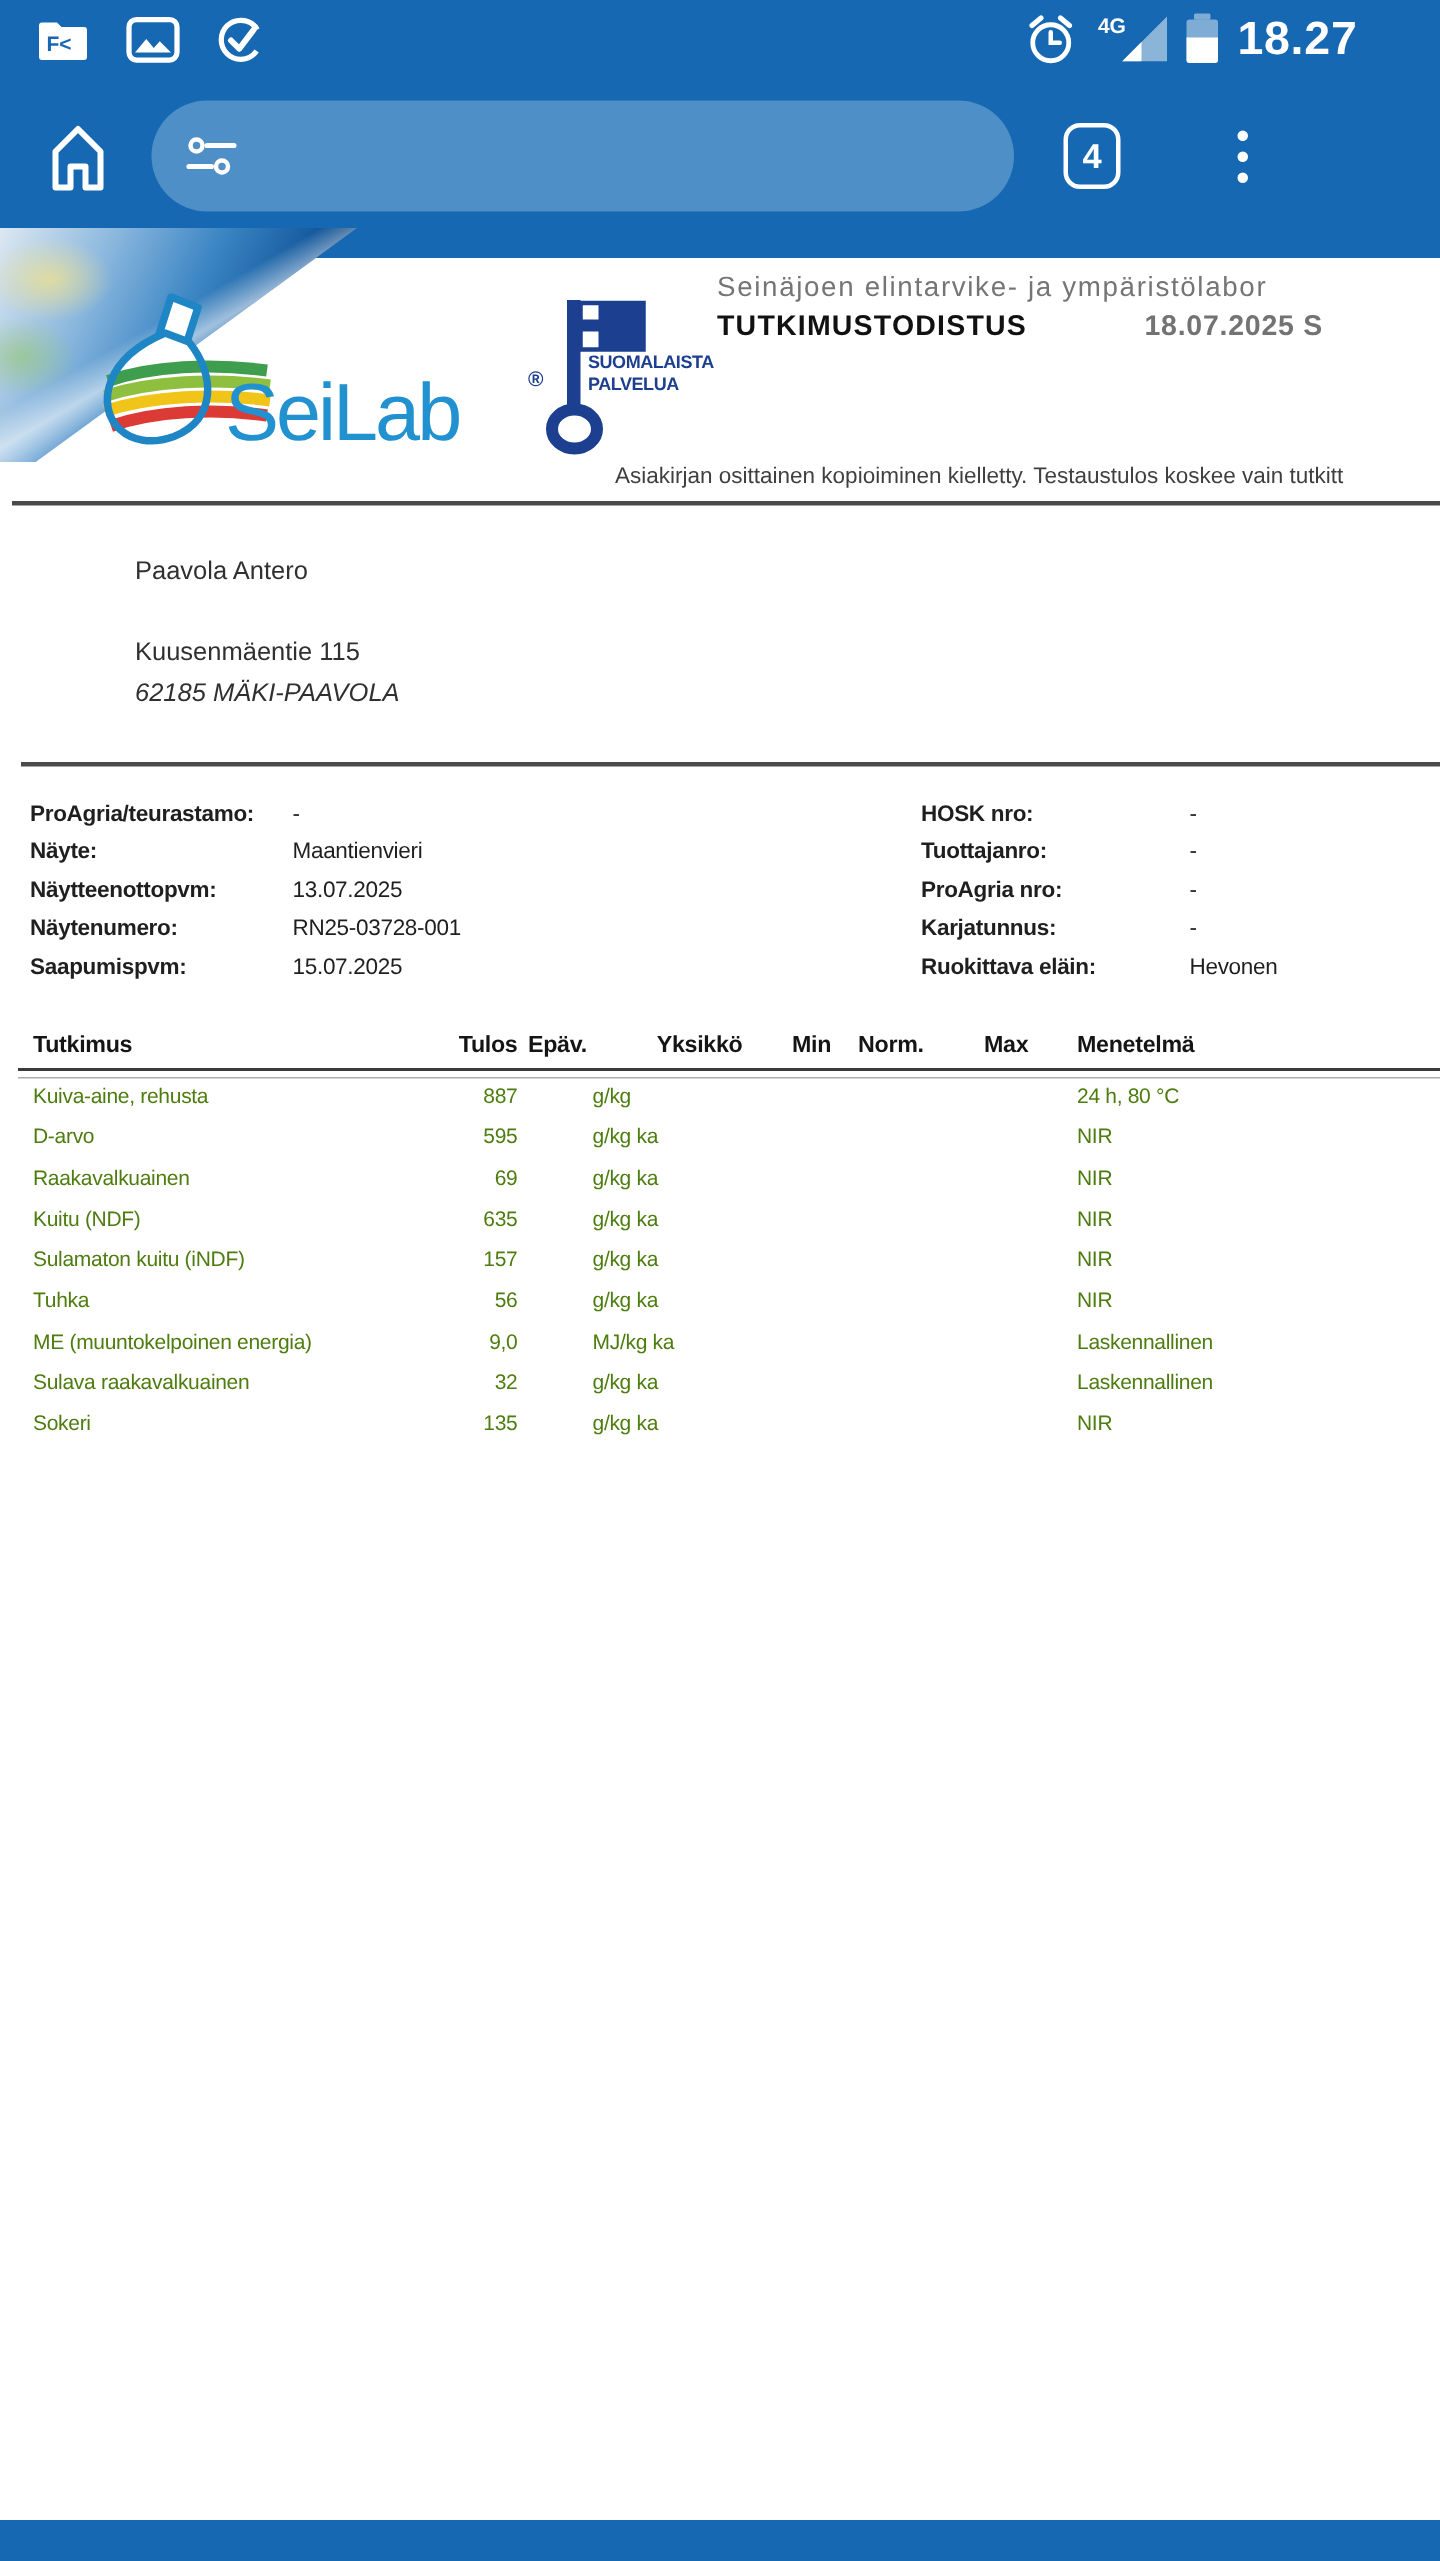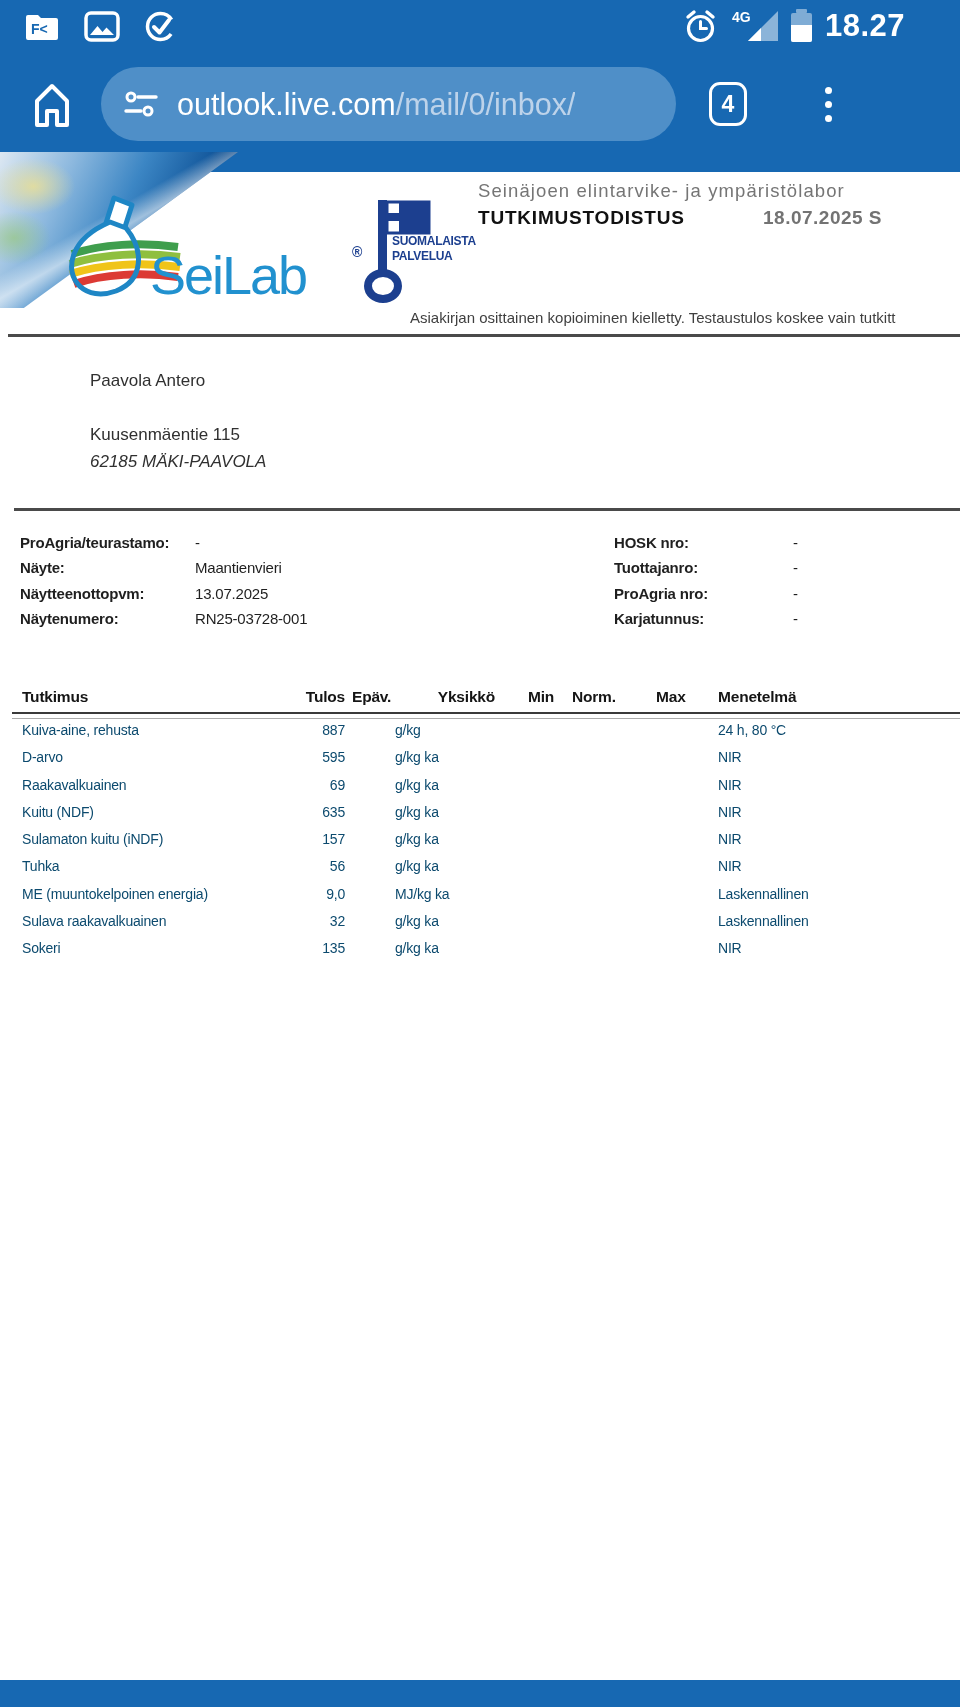--- a/index.html
+++ b/index.html
@@ -84,21 +84,21 @@
   .h1{left:22px;}
   .h2{left:245px;width:100px;text-align:right;}
   .h3{left:352px;}
   .h4{left:395px;width:100px;text-align:right;}
   .h5{left:528px;}
   .h6{left:572px;text-align:center;}
   .h7{left:656px;}
   .h8{left:718px;}
   .thead-line{position:absolute;top:556px;left:12px;right:0;height:4px;
          border-top:2.5px solid #3a3a3a;border-bottom:1px solid #ababab;}
-  .tbody{position:absolute;top:561px;left:0;right:0;font-size:14px;color:#0c4a6e;
+  .tbody{position:absolute;top:561px;left:0;right:0;font-size:14px;color:#4d7c0f;
          letter-spacing:-.2px;}
   .trow{position:relative;height:27.3px;line-height:27.3px;}
   .trow span{position:absolute;}
   .c1{left:22px;}
   .c2{left:245px;width:100px;text-align:right;}
   .c3{left:395px;width:100px;text-align:left;}
   .c4{left:718px;}
 
   .navbar-bottom{position:absolute;top:1680px;left:0;width:960px;height:27px;background:#1768b2;}
 </style>
@@ -148,21 +148,20 @@
       <svg width="48" height="50" viewBox="0 0 48 50">
         <path d="M9 46 V22 L24 7 L39 22 V46 H29 V32 h-10 v14 Z" fill="none" stroke="#fff" stroke-width="4" stroke-linejoin="round" stroke-linecap="round"></path>
       </svg>
       <div class="omnibox">
         <svg width="36" height="28" viewBox="0 0 36 28">
           <circle cx="8" cy="7" r="4" fill="none" stroke="#fff" stroke-width="3"></circle>
           <path d="M15 7 H33" stroke="#fff" stroke-width="3.4" stroke-linecap="round"></path>
           <path d="M3 21 H18" stroke="#fff" stroke-width="3.4" stroke-linecap="round"></path>
           <circle cx="25" cy="21" r="4" fill="none" stroke="#fff" stroke-width="3"></circle>
         </svg>
-        <span class="url"><span class="dom">outlook.live.com</span><span class="path">/mail/0/inbox/</span></span>
       </div>
       <div class="tabbox">
         <span>4</span>
       </div>
       <div class="menu-dots">
           <i></i>
           <i></i>
           <i></i>
         </div>
     </div>
@@ -227,20 +226,26 @@
         <span class="mv">13.07.2025</span>
         <span class="rl">ProAgria nro:</span>
         <span class="rv">-</span>
       </div>
       <div class="meta-row">
         <span class="ml">Näytenumero:</span>
         <span class="mv">RN25-03728-001</span>
         <span class="rl">Karjatunnus:</span>
         <span class="rv">-</span>
       </div>
+      <div class="meta-row">
+        <span class="ml">Saapumispvm:</span>
+        <span class="mv">15.07.2025</span>
+        <span class="rl">Ruokittava eläin:</span>
+        <span class="rv">Hevonen</span>
+      </div>
     </div>
 
     <div class="thead">
       <span class="h1">Tutkimus</span>
       <span class="h2">Tulos</span>
       <span class="h3">Epäv.</span>
       <span class="h4">Yksikkö</span>
       <span class="h5">Min</span>
       <span class="h6">Norm.</span>
       <span class="h7">Max</span>

